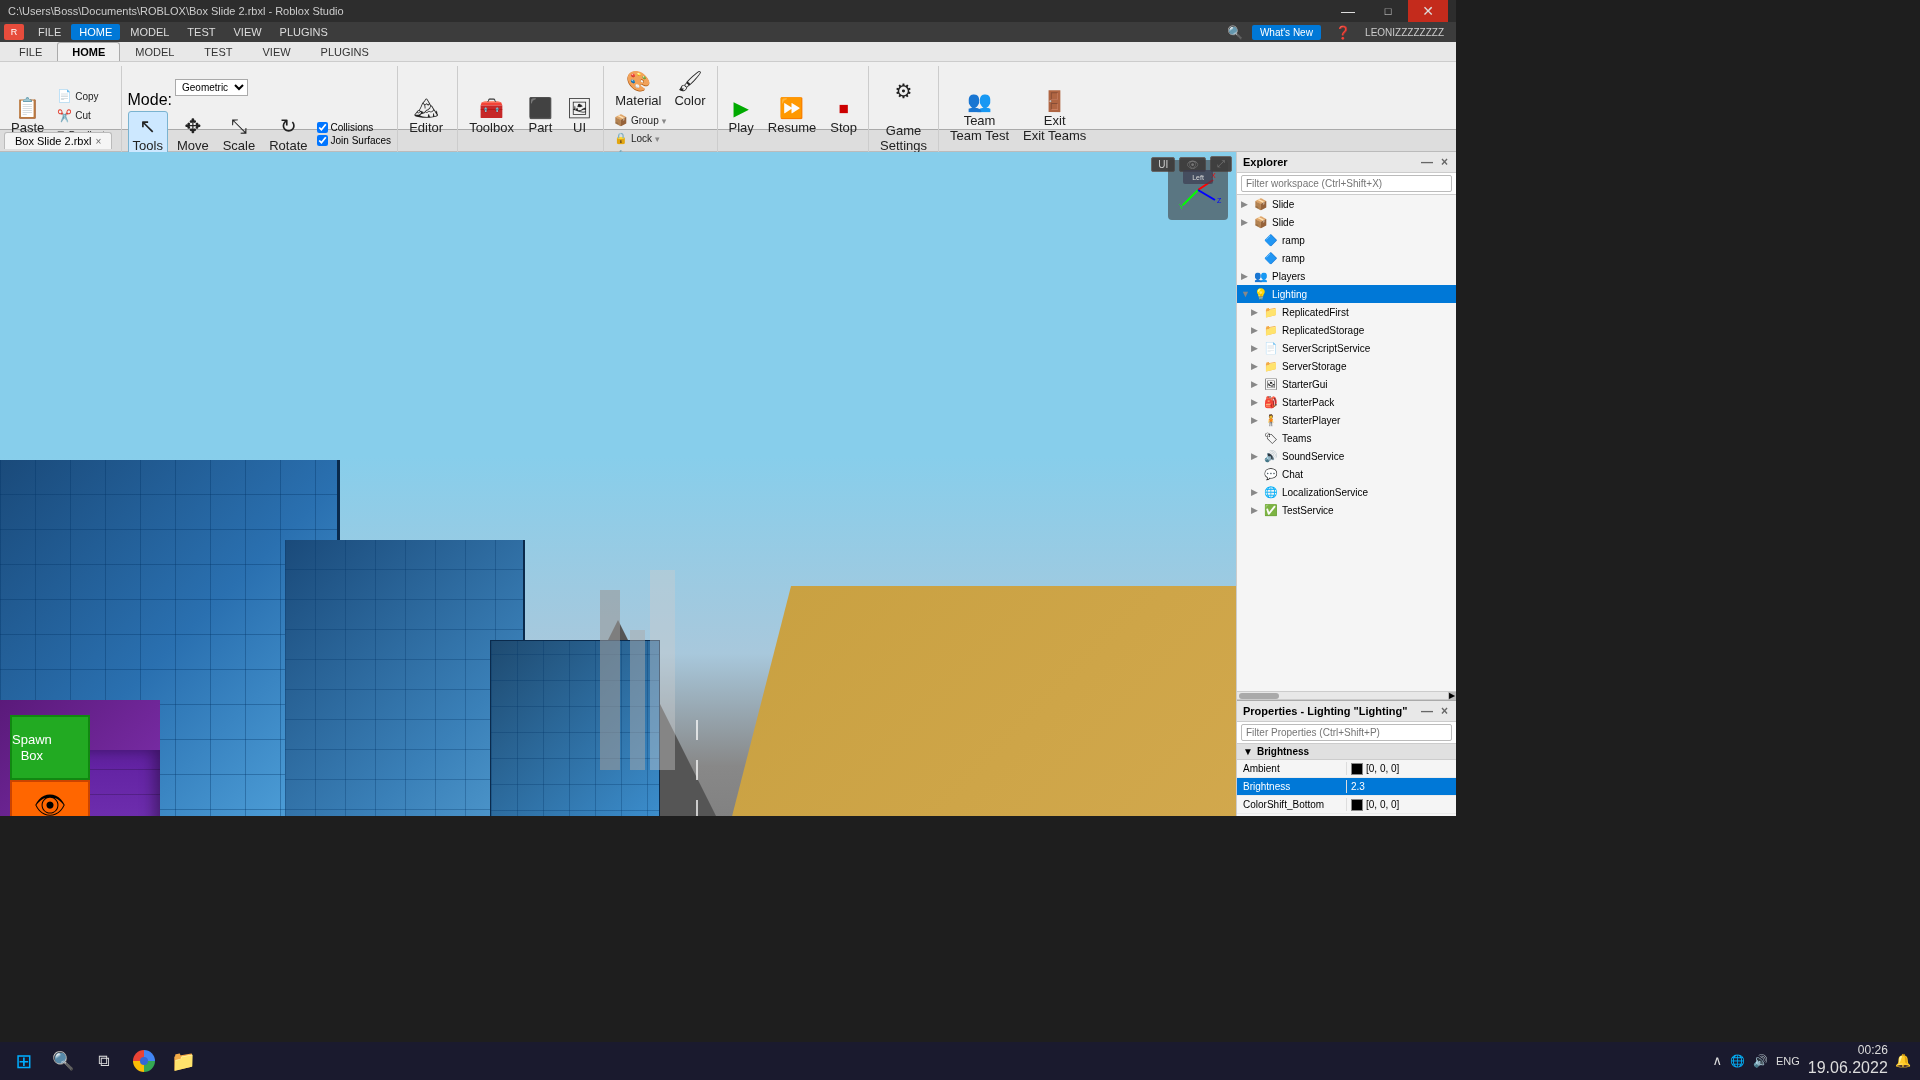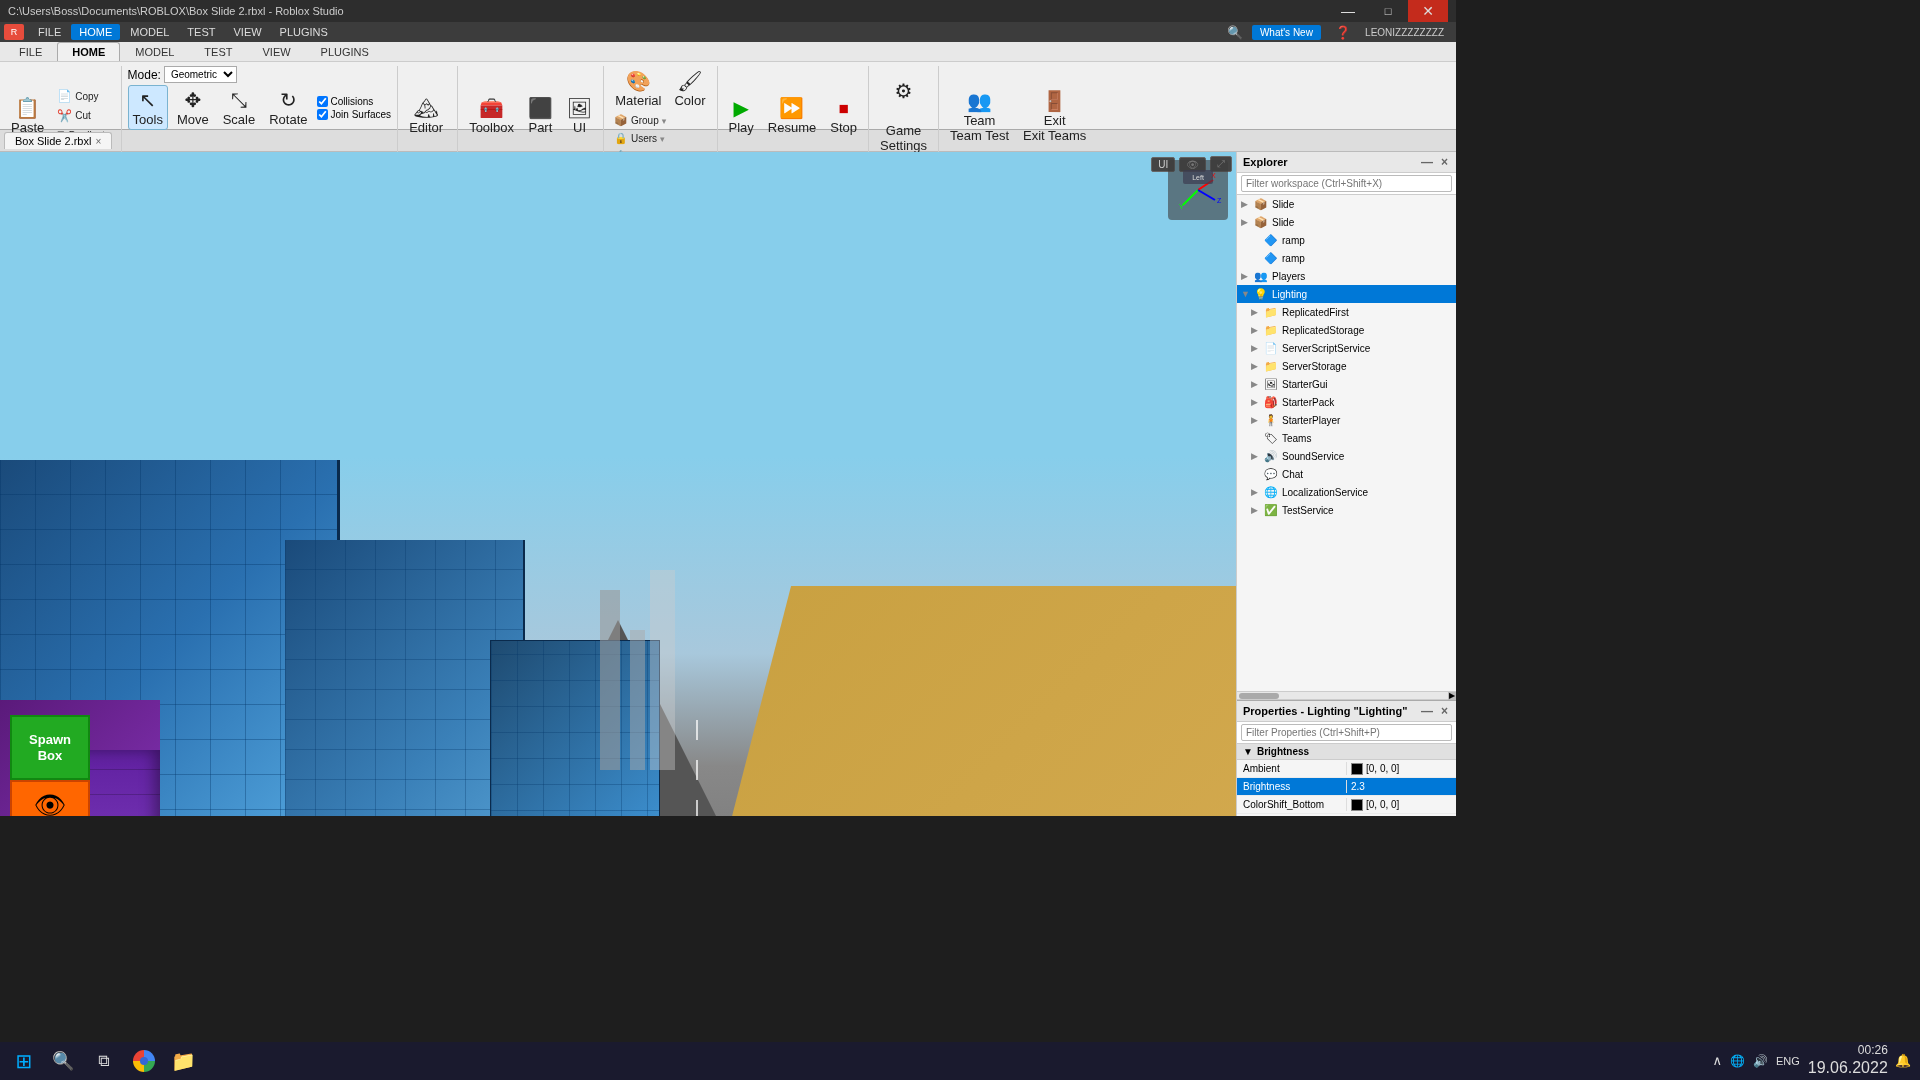--- a/index.html
+++ b/index.html
@@ -444,21 +444,21 @@
           </div>
         </div>
       </div>
       <div class="ribbon-group-label">Clipboard</div>
     </div>
 
     <div class="ribbon-group">
       <div class="ribbon-group-content" style="flex-direction:column;align-items:flex-start;gap:2px;">
         <div style="display:flex;align-items:center;gap:2px;">
           <div class="mode-selector">
-            <span style="font-size:12px;">Mode:</span>
+            <span style="font-size:16px;margin-top:25px;">Mode:</span>
             <select>
               <option>Geometric</option>
               <option>Physical</option>
             </select>
           </div>
         </div>
         <div style="display:flex;gap:4px;align-items:center;">
           <div class="ribbon-btn" style="background:#cde8ff;border-color:#7ab3d0;">
             <span class="icon">↖</span>
             <span class="label">Tools</span>
@@ -530,21 +530,21 @@
             <span class="label">Color</span>
           </div>
         </div>
         <div class="ribbon-btn small">
           <span class="icon" style="font-size:11px;">📦</span>
           <span style="font-size:10px;">Group</span>
           <span style="font-size:9px;color:#888;">▾</span>
         </div>
         <div class="ribbon-btn small">
           <span class="icon" style="font-size:11px;">🔒</span>
-          <span style="font-size:10px;">Users</span>
+          <span style="font-size:10px;">Lock</span>
           <span style="font-size:9px;color:#888;">▾</span>
         </div>
         <div class="ribbon-btn small">
           <span class="icon" style="font-size:11px;">⚓</span>
           <span style="font-size:10px;">Anchor</span>
         </div>
       </div>
       <div class="ribbon-group-label">Edit</div>
     </div>
 
@@ -637,21 +637,21 @@
         <div style="position:absolute;inset:0;background-image:repeating-linear-gradient(0deg,rgba(0,50,100,0.3) 0px,rgba(0,50,100,0.3) 1px,transparent 1px,transparent 26px),repeating-linear-gradient(90deg,rgba(0,50,100,0.3) 0px,rgba(0,50,100,0.3) 1px,transparent 1px,transparent 26px);"></div>
       </div>
 
       <div style="position:absolute;bottom:0;left:0;width:160px;height:320px;background:linear-gradient(135deg,#5a1a7a 0%,#8030b0 60%,#a050d0 100%);z-index:2;"></div>
 
       <div style="position:absolute;bottom:0;left:60px;width:100px;height:270px;background:linear-gradient(180deg,#6020a0 0%,#8040c0 60%,#a060e0 100%);z-index:3;box-shadow:inset -5px 0 15px rgba(0,0,0,0.4);">
 
         <div style="position:absolute;inset:0;background:repeating-linear-gradient(0deg,rgba(0,0,0,0.2) 0,rgba(0,0,0,0.2) 1px,transparent 1px,transparent 25px);"></div>
       </div>
 
-      <div style="position:absolute;bottom:240px;left:10px;width:80px;height:65px;background:#22aa22;border:2px solid #118811;display:flex;align-items:center;justify-content:center;z-index:10;font-weight:bold;color:white;font-size:13px;text-align:center;line-height:1.2;">
+      <div style="position:absolute;bottom:240px;left:10px;width:80px;height:65px;background:#22aa22;border:2px solid #118811;display:flex;align-items:center;justify-content:flex-start;z-index:10;font-weight:normal;color:white;font-size:13px;text-align:center;line-height:1.2;">
         <span>Spawn<br>Box</span>
       </div>
 
       <div style="position:absolute;bottom:190px;left:10px;width:80px;height:50px;background:#ff6600;border:2px solid #cc4400;display:flex;align-items:center;justify-content:center;z-index:10;font-size:26px;">👁</div>
 
       <div style="position:absolute;bottom:10px;right:380px;font-size:50px;z-index:3;">🌴</div>
       <div style="position:absolute;bottom:5px;right:320px;font-size:55px;z-index:3;">🌴</div>
       <div style="position:absolute;bottom:15px;right:260px;font-size:45px;z-index:3;">🌴</div>
       <div style="position:absolute;bottom:5px;right:200px;font-size:60px;z-index:3;">🌴</div>
       <div style="position:absolute;bottom:10px;right:140px;font-size:50px;z-index:3;">🌴</div>

